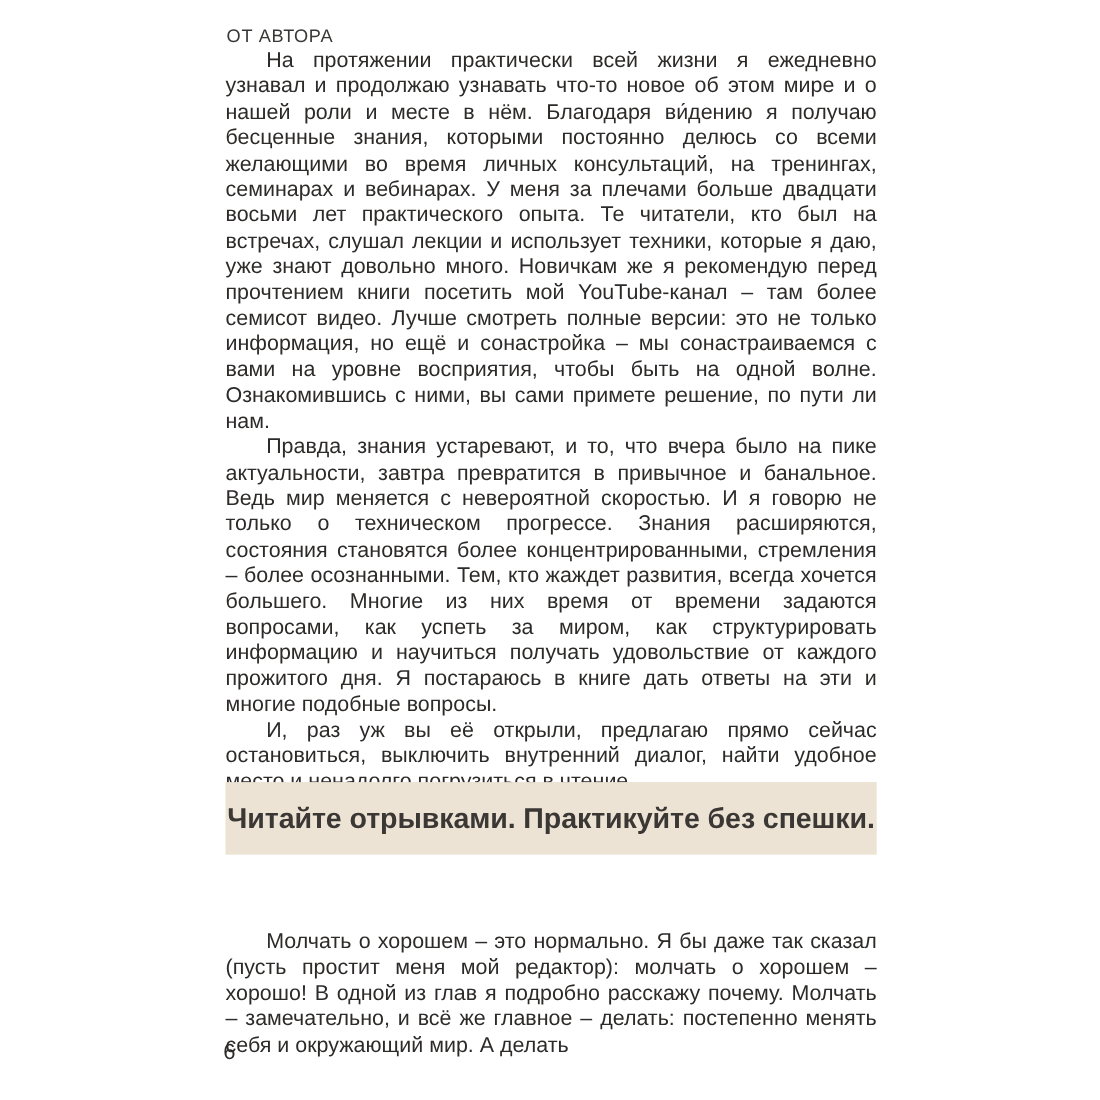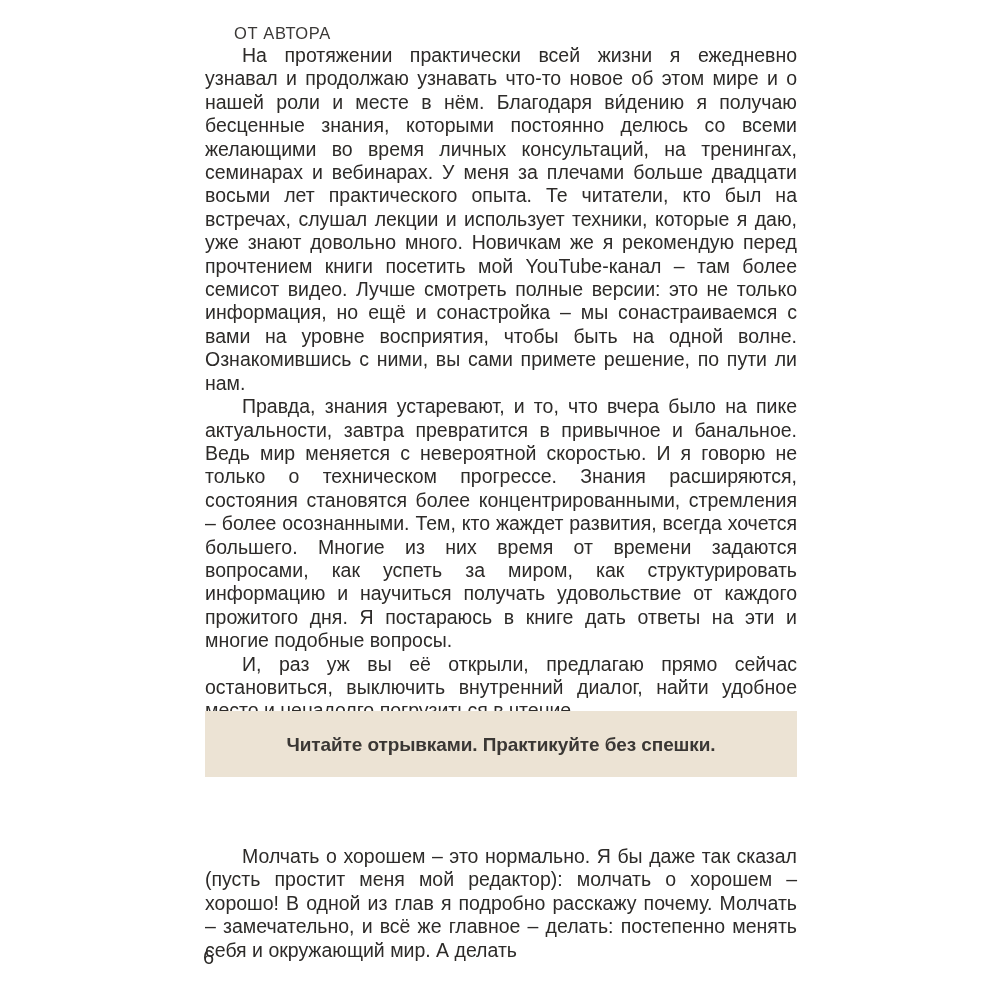--- a/index.html
+++ b/index.html
@@ -16,21 +16,20 @@
     color: #2d2b29;
     font-family: "Liberation Sans", "DejaVu Sans", sans-serif;
   }
   .kicker {
     position: absolute;
     left: 206px;
     top: 24px;
     font-size: 16.5px;
     letter-spacing: 0.6px;
     color: #3a3836;
-    margin-left: 28px;
   }
   .body-flow {
     position: absolute;
     left: 205px;
     top: 44px;
     width: 592px;
   }
   .para {
     margin: 0;
     font-size: 19.5px;
@@ -44,21 +43,21 @@
     left: 205px;
     top: 711px;
     width: 592px;
     height: 66px;
     background: #ece3d4;
     display: flex;
     flex-direction: column;
     justify-content: center;
     text-align: center;
     font-weight: 700;
-    font-size: 19px;
+    font-size: 26px;
     line-height: 25px;
     letter-spacing: -0.1px;
     color: #3a3734;
   }
   .para-after {
     position: absolute;
     left: 205px;
     top: 797px;
     width: 592px;
     margin-top: 48px;

